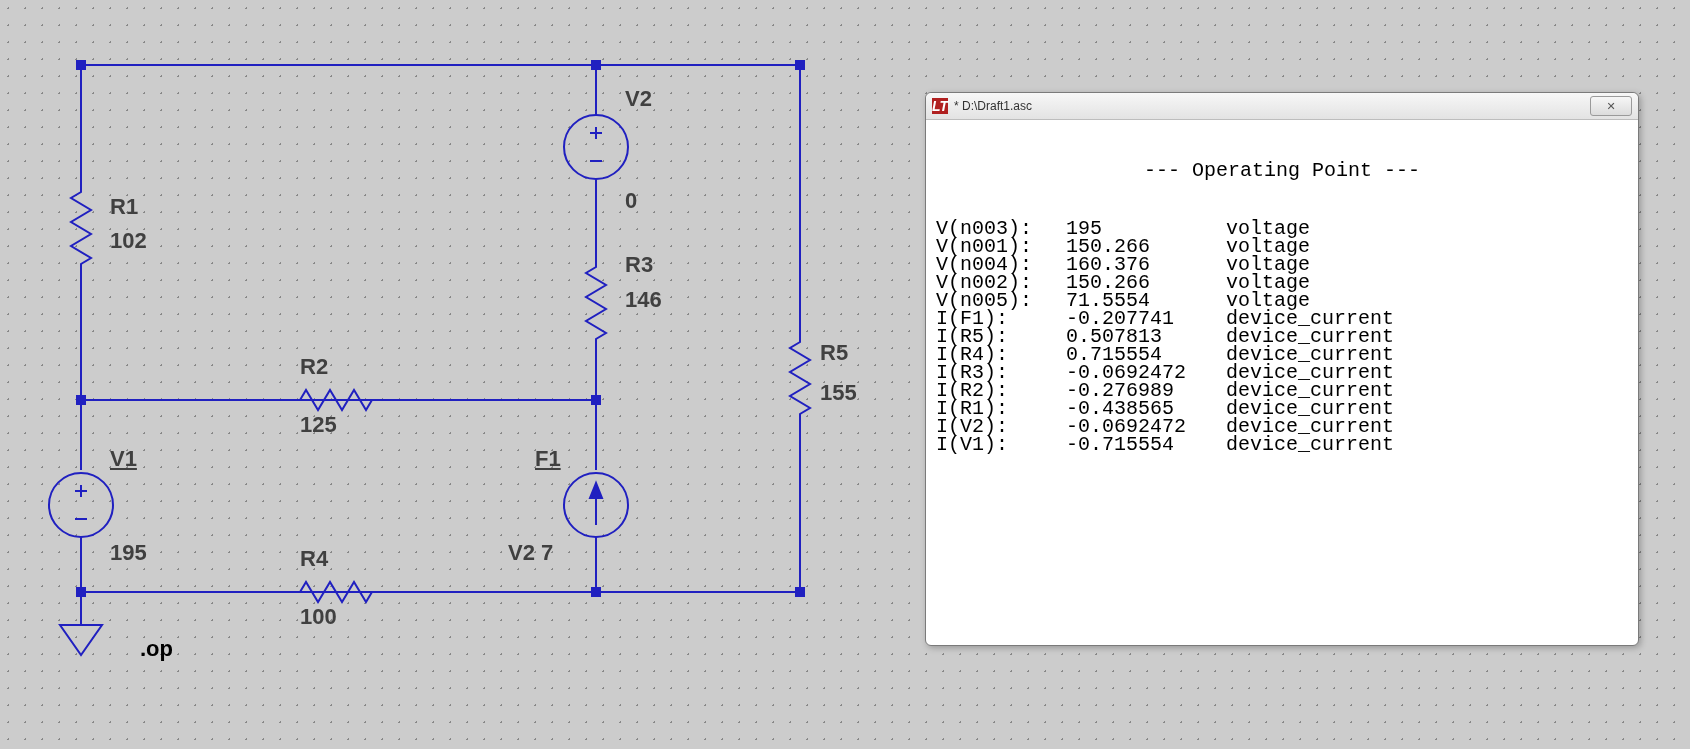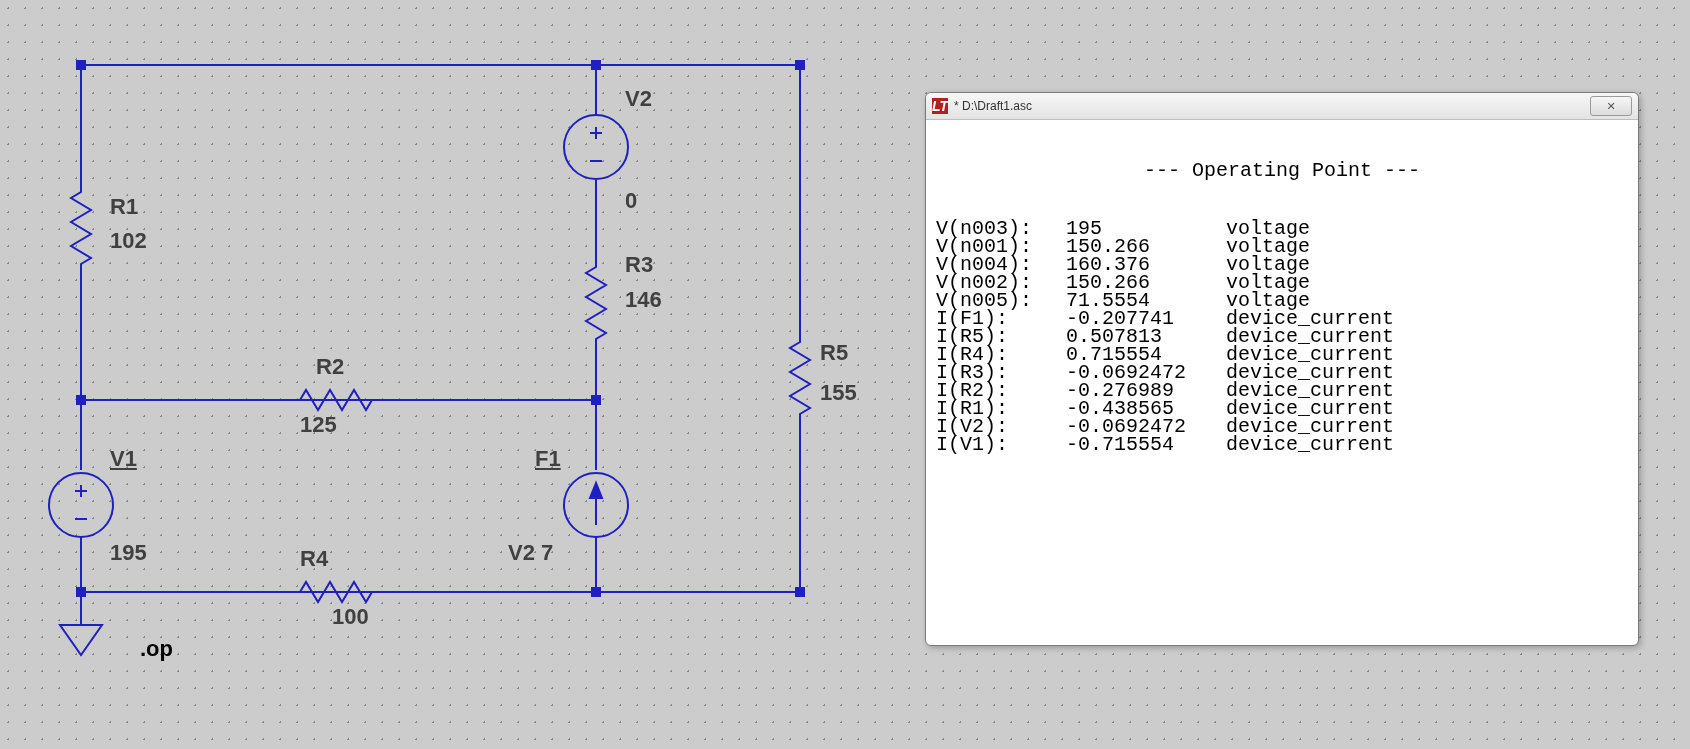--- a/index.html
+++ b/index.html
@@ -173,28 +173,28 @@
     <rect x="591" y="395" width="10" height="10"></rect>
     <rect x="76" y="587" width="10" height="10"></rect>
     <rect x="591" y="587" width="10" height="10"></rect>
     <rect x="795" y="587" width="10" height="10"></rect>
   </g>
 </svg>
 
 <div class="comp-label" style="left:110px; top:194px;">R1</div>
 <div class="comp-label" style="left:110px; top:228px;">102</div>
 
-<div class="comp-label" style="left:300px; top:354px;margin-left:16px;">R2</div>
+<div class="comp-label" style="left:300px; top:354px;">R2</div>
 <div class="comp-label" style="left:300px; top:412px;">125</div>
 
 <div class="comp-label" style="left:625px; top:252px;">R3</div>
 <div class="comp-label" style="left:625px; top:287px;">146</div>
 
 <div class="comp-label" style="left:300px; top:546px;">R4</div>
-<div class="comp-label" style="left:300px; top:604px;margin-left:32px;">100</div>
+<div class="comp-label" style="left:300px; top:604px;">100</div>
 
 <div class="comp-label" style="left:820px; top:340px;">R5</div>
 <div class="comp-label" style="left:820px; top:380px;">155</div>
 
 <div class="comp-label" style="left:110px; top:446px;text-decoration:underline;">V1</div>
 <div class="comp-label" style="left:110px; top:540px;">195</div>
 
 <div class="comp-label" style="left:625px; top:86px;">V2</div>
 <div class="comp-label" style="left:625px; top:188px;">0</div>
 

